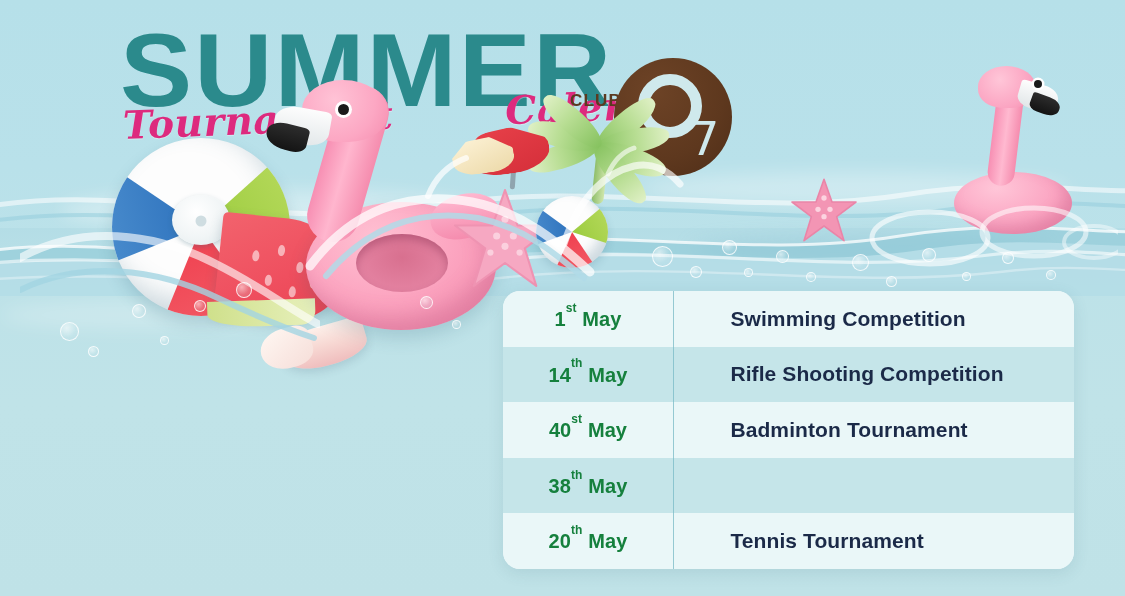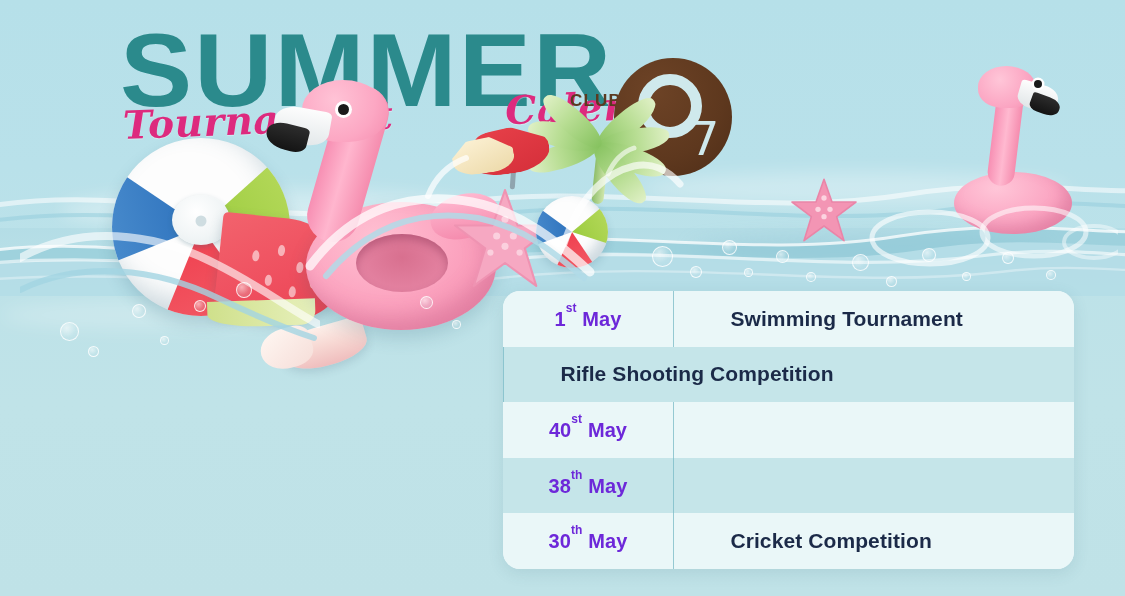--- a/index.html
+++ b/index.html
@@ -267,21 +267,21 @@
     width:571px; height:278px;
     border-radius:17px; overflow:hidden;
     background:#e9f6f8;
     box-shadow:0 4px 16px rgba(40,90,110,.12);
   }
   .row { display:flex; height:55.6px; align-items:center; }
   .row.alt { background:#c5e5e9; }
   .row.pale { background:#eaf7f8; }
   .cell-date {
     width:170px; min-width:170px; text-align:center;
-    font-size:20px; font-weight:bold; color:#6d28d9;
+    font-size:20px; font-weight:bold; color:#15803d;
     letter-spacing:.1px;
   }
   .cell-date sup { font-size:12px; font-weight:bold; top:-.52em; position:relative; }
   .divider { width:1.4px; align-self:stretch; background:rgba(120,185,197,.75); }
   .cell-event {
     flex:1; padding-left:56px;
     font-size:21px; font-weight:bold; color:#1b2a48;
     letter-spacing:.1px;
   }
 </style>
@@ -483,48 +483,53 @@
   <div class="bub" style="left:1046px;top:270px;width:10px;height:10px;"></div>
 
   <div class="card">
 
     <div class="row pale">
       <div class="cell-date">
         <span>1</span><sup>st</sup>
         <span>May</span>
       </div>
       <div class="divider"></div>
-      <div class="cell-event">Swimming Tournament</div>
+      <div class="cell-event">Swimming Competition</div>
     </div>
 
     <div class="row alt">
+      <div class="cell-date">
+        <span>14</span><sup>th</sup>
+        <span>May</span>
+      </div>
       <div class="divider"></div>
       <div class="cell-event">Rifle Shooting Competition</div>
     </div>
 
     <div class="row pale">
       <div class="cell-date">
         <span>40</span><sup>st</sup>
         <span>May</span>
       </div>
       <div class="divider"></div>
+      <div class="cell-event">Badminton Tournament</div>
     </div>
 
     <div class="row alt">
       <div class="cell-date">
         <span>38</span><sup>th</sup>
         <span>May</span>
       </div>
       <div class="divider"></div>
     </div>
 
     <div class="row pale">
       <div class="cell-date">
-        <span>30</span><sup>th</sup>
+        <span>20</span><sup>th</sup>
         <span>May</span>
       </div>
       <div class="divider"></div>
-      <div class="cell-event">Cricket Competition</div>
+      <div class="cell-event">Tennis Tournament</div>
     </div>
 
   </div>
 
 </div>
 
 </body></html>

